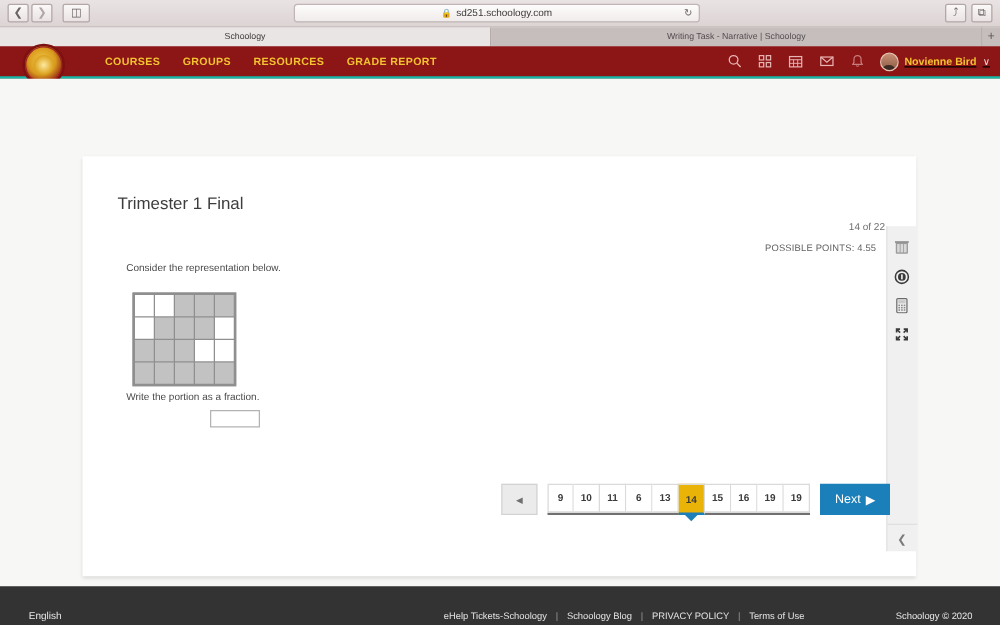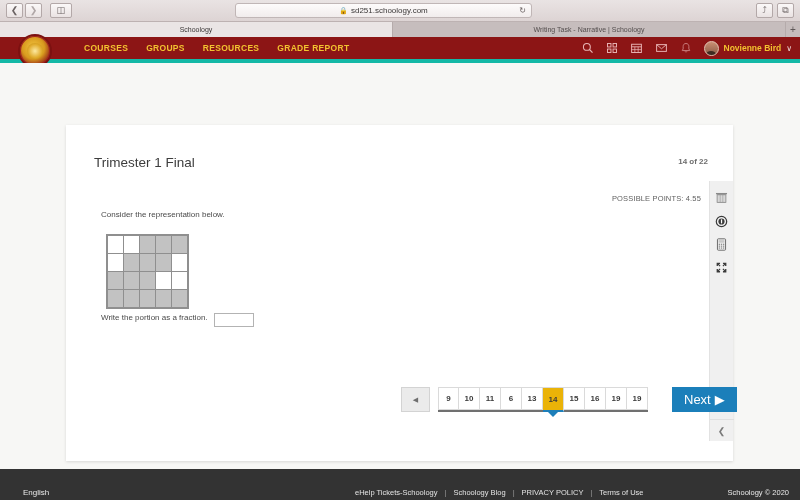--- a/index.html
+++ b/index.html
@@ -26,21 +26,21 @@
     border: 1px solid #b3a8a8;
     background: linear-gradient(#fbf8f8, #eae3e3);
     border-radius: 2px;
     display: flex; align-items: center; justify-content: center;
     font-size: 9px; color: #6b6363; line-height: 1;
   }
   .chrome-btn.wide { width: 22px; margin-left: 6px; }
   .chrome-btn.dim { color: #b0a7a7; }
   .url-bar {
     position: absolute;
-    left: 235px; width: 297px;
+    left: 235px; width: 325px;
     height: 15px;
     background: linear-gradient(#fdfbfb, #f1ecec);
     border: 1px solid #c0b6b6;
     border-radius: 3px;
     display: flex; align-items: center; justify-content: center;
     font-size: 8px; color: #3b3838;
   }
   .url-bar .lock { font-size: 7px; margin-right: 3px; color: #5a5555; }
   .url-reload {
     position: absolute; right: 5px; font-size: 8px; color: #6b6363;
@@ -75,21 +75,21 @@
     font-size: 10px; color: #5e5757; background: #c6bdbd;
   }
 
   
   .app-header {
     height: 26px;
     background: #8c1515;
     display: flex;
     align-items: center;
     position: relative;
-    border-bottom: 4px solid #14b8a6;
+    border-bottom: 2px solid #14b8a6;
   }
   .logo {
     width: 34px; height: 34px;
     border-radius: 50%;
     background: radial-gradient(circle at 45% 40%, #f4c842 0%, #d89a1e 45%, #8c1515 78%, #6e0f0f 100%);
     border: 2px solid #7c1111;
     margin-left: 18px;
     position: relative;
     top: 3px;
     box-shadow: 0 0 0 1px #a32020 inset;
@@ -117,20 +117,21 @@
     letter-spacing: .3px;
     text-decoration: none;
     white-space: nowrap;
   }
   .header-right {
     position: absolute;
     right: 8px;
     display: flex;
     align-items: center;
     gap: 12px;
+    text-decoration: underline;
   }
   .hicon { color: #e8b4b4; display: flex; align-items: center; }
   .user-chip { display: flex; align-items: center; gap: 5px; }
   .avatar {
     width: 15px; height: 15px; border-radius: 50%;
     background: linear-gradient(#c98f74, #8a5a44);
     border: 1px solid #e3c5b5;
     overflow: hidden; position: relative;
   }
   .avatar::after {
@@ -157,24 +158,23 @@
   }
   .quiz-title {
     position: absolute;
     left: 28px; top: 30px;
     font-size: 13.5px;
     color: #3d3d3d;
     font-weight: normal;
   }
   .page-count {
     position: absolute;
-    right: 25px; top: 32px;
+    right: 25px; top: 52px;
     font-size: 8px;
     color: #6d6d6d;
-    font-weight: bold;
   }
   .possible-points {
     position: absolute;
     right: 32px; top: 69px;
     font-size: 7.5px;
     color: #5f5f5f;
     letter-spacing: .15px;
   }
   .question-prompt {
     position: absolute;
@@ -196,22 +196,23 @@
     padding: 1px;
   }
   .cell { width: 100%; height: 100%; }
   .cell.filled { background: #c2c2c2; }
   .cell.empty { background: #ffffff; }
 
   .answer-row {
     position: absolute;
     left: 35px; top: 188px;
     display: flex;
-    align-items: flex-start;
+    align-items: flex-end;
     gap: 6px;
+    flex-direction: column;
   }
   .answer-label { font-size: 8px; color: #4a4a4a; }
   .answer-input {
     width: 40px; height: 14px;
     border: 1px solid #b3b3b3;
     background: #fff;
     font-family: "Liberation Sans", sans-serif;
     font-size: 8px;
     padding: 0 3px;
   }
@@ -281,26 +282,26 @@
   .pnum.current::after {
     content: "";
     position: absolute;
     left: 50%; bottom: -7px;
     transform: translateX(-50%);
     border-left: 5px solid transparent;
     border-right: 5px solid transparent;
     border-top: 5px solid #1d7fba;
   }
   .pager-next {
-    margin-left: 24px;
+    margin-left: 8px;
     padding: 12px 12px;
     background: #1b7fba;
     color: #fff;
     display: flex; align-items: center; justify-content: center;
-    font-size: 13px;
+    font-size: 10px;
     border: none;
     font-family: "Liberation Sans", sans-serif;
     gap: 4px;
   }
 
   
   .site-footer {
     height: 46px;
     background: #333333;
     position: relative;
@@ -317,21 +318,21 @@
     left: 355px;
     display: flex; align-items: center;
     gap: 7px;
     font-size: 7.5px;
     color: #e3e3e3;
   }
   .footer-links span.sep { color: #9a9a9a; }
   .footer-links a { color: #e3e3e3; text-decoration: none; }
   .footer-copy {
     position: absolute;
-    right: 11px;
+    right: 22px;
     font-size: 7.5px; color: #e8e8e8; padding-left: 20px;
   }
 </style>
 </head>
 <body>
 
 <div class="browser-toolbar">
   <div class="nav-group">
     <div class="chrome-btn">
       <span>❮</span>

